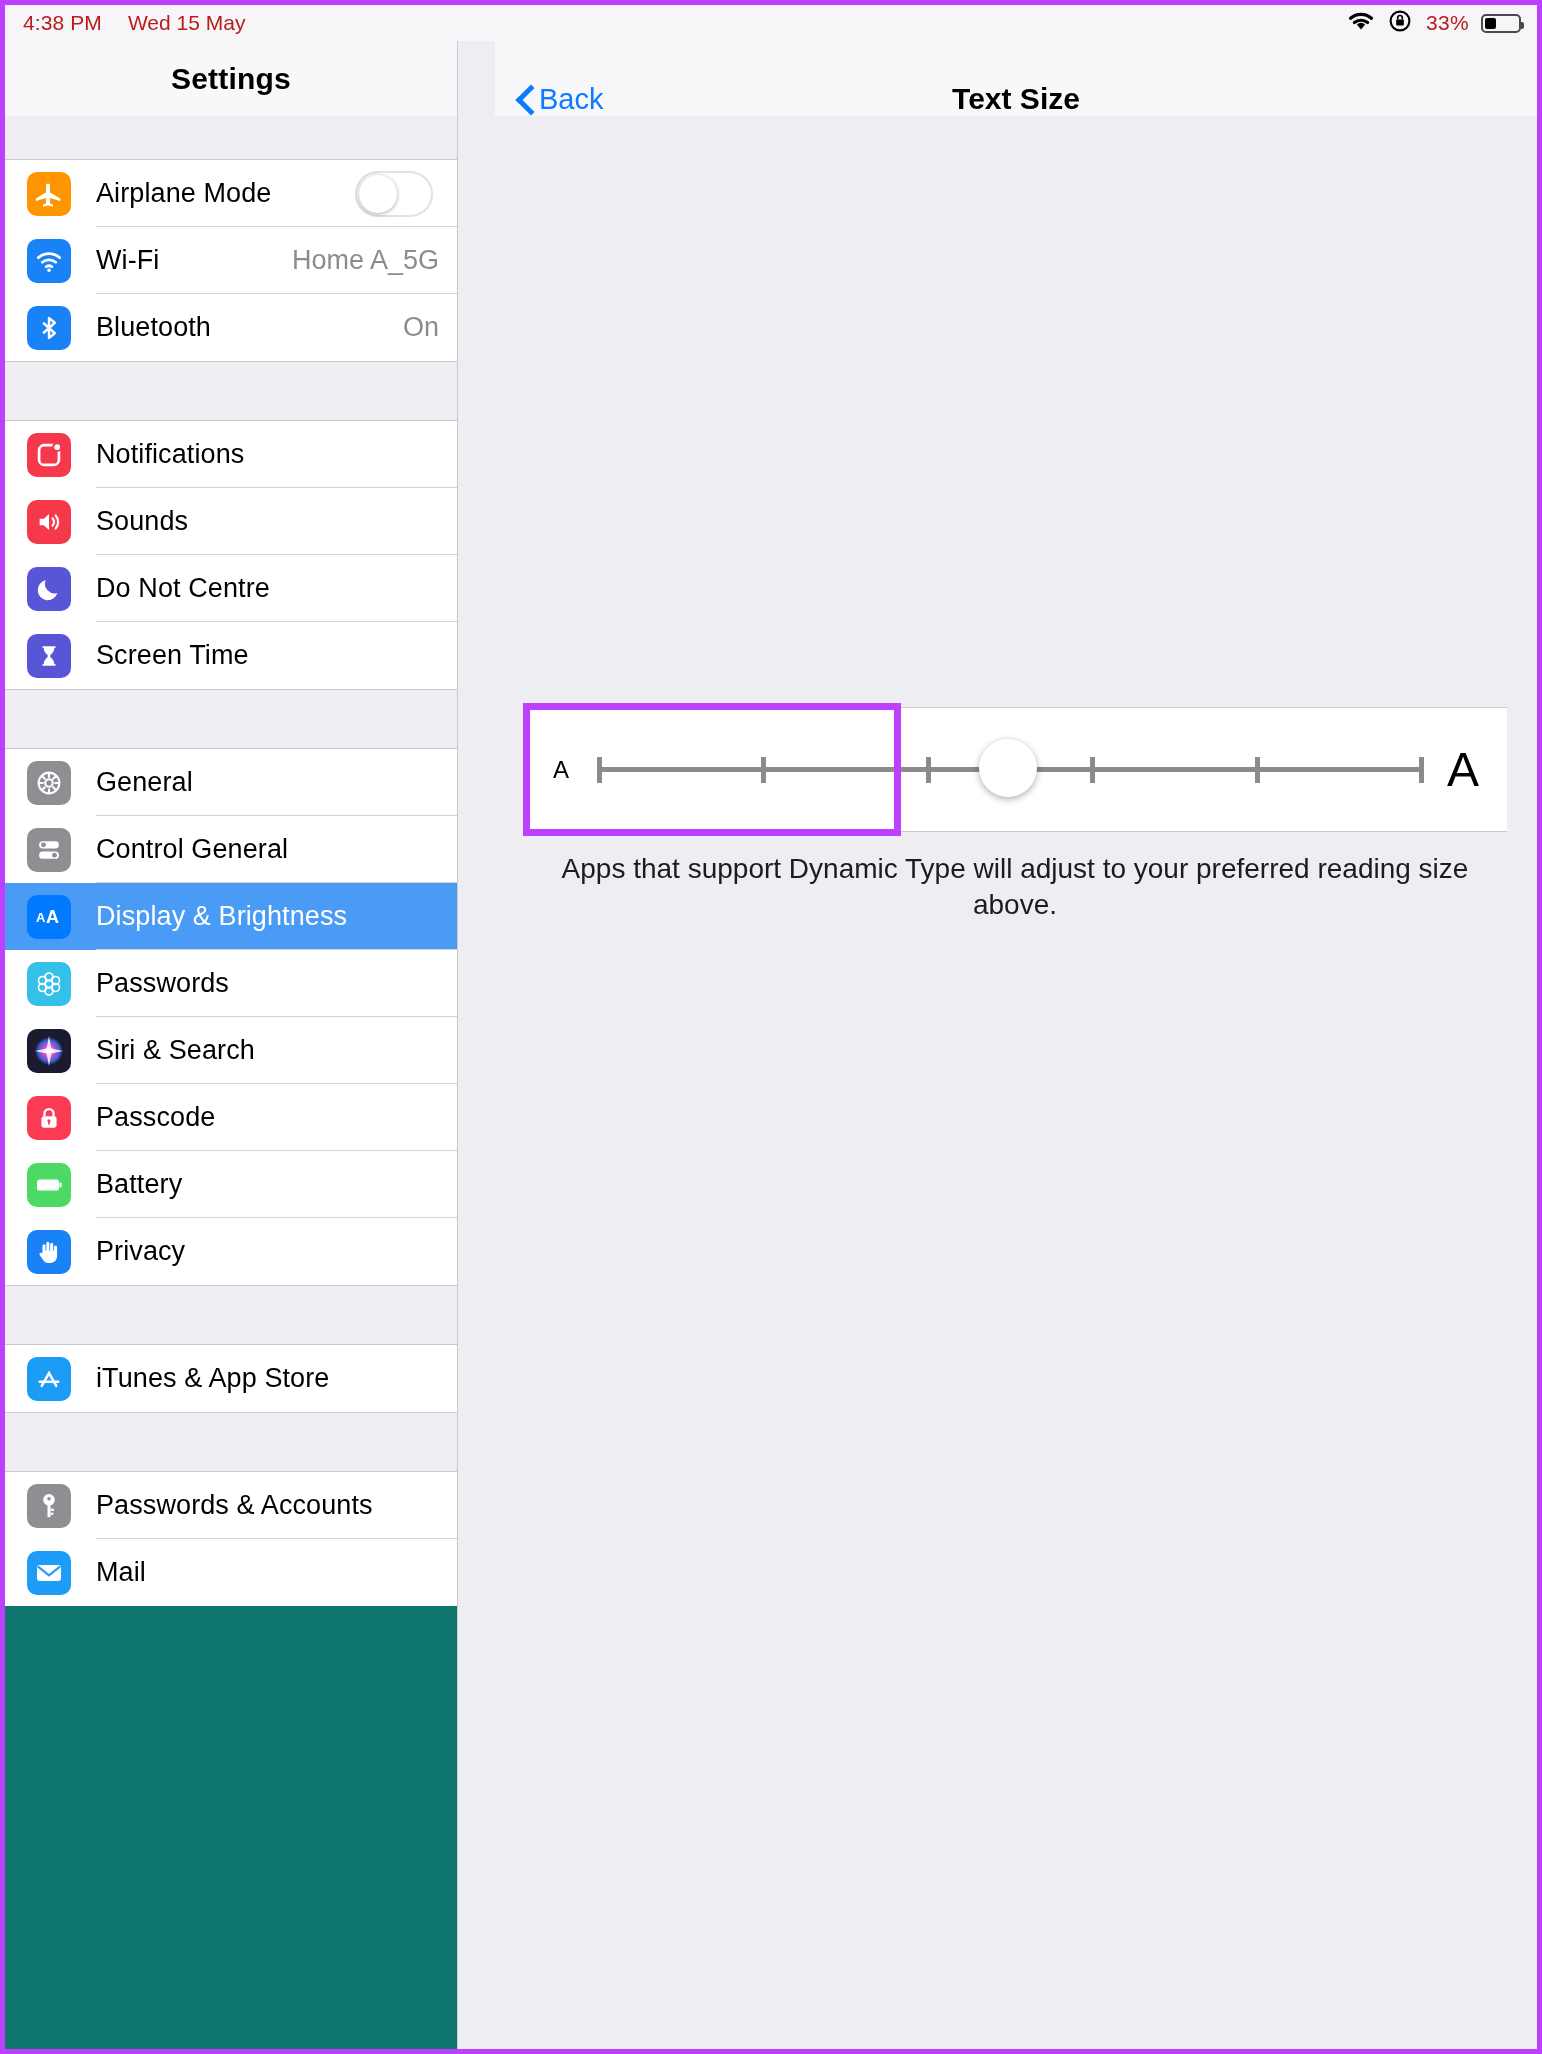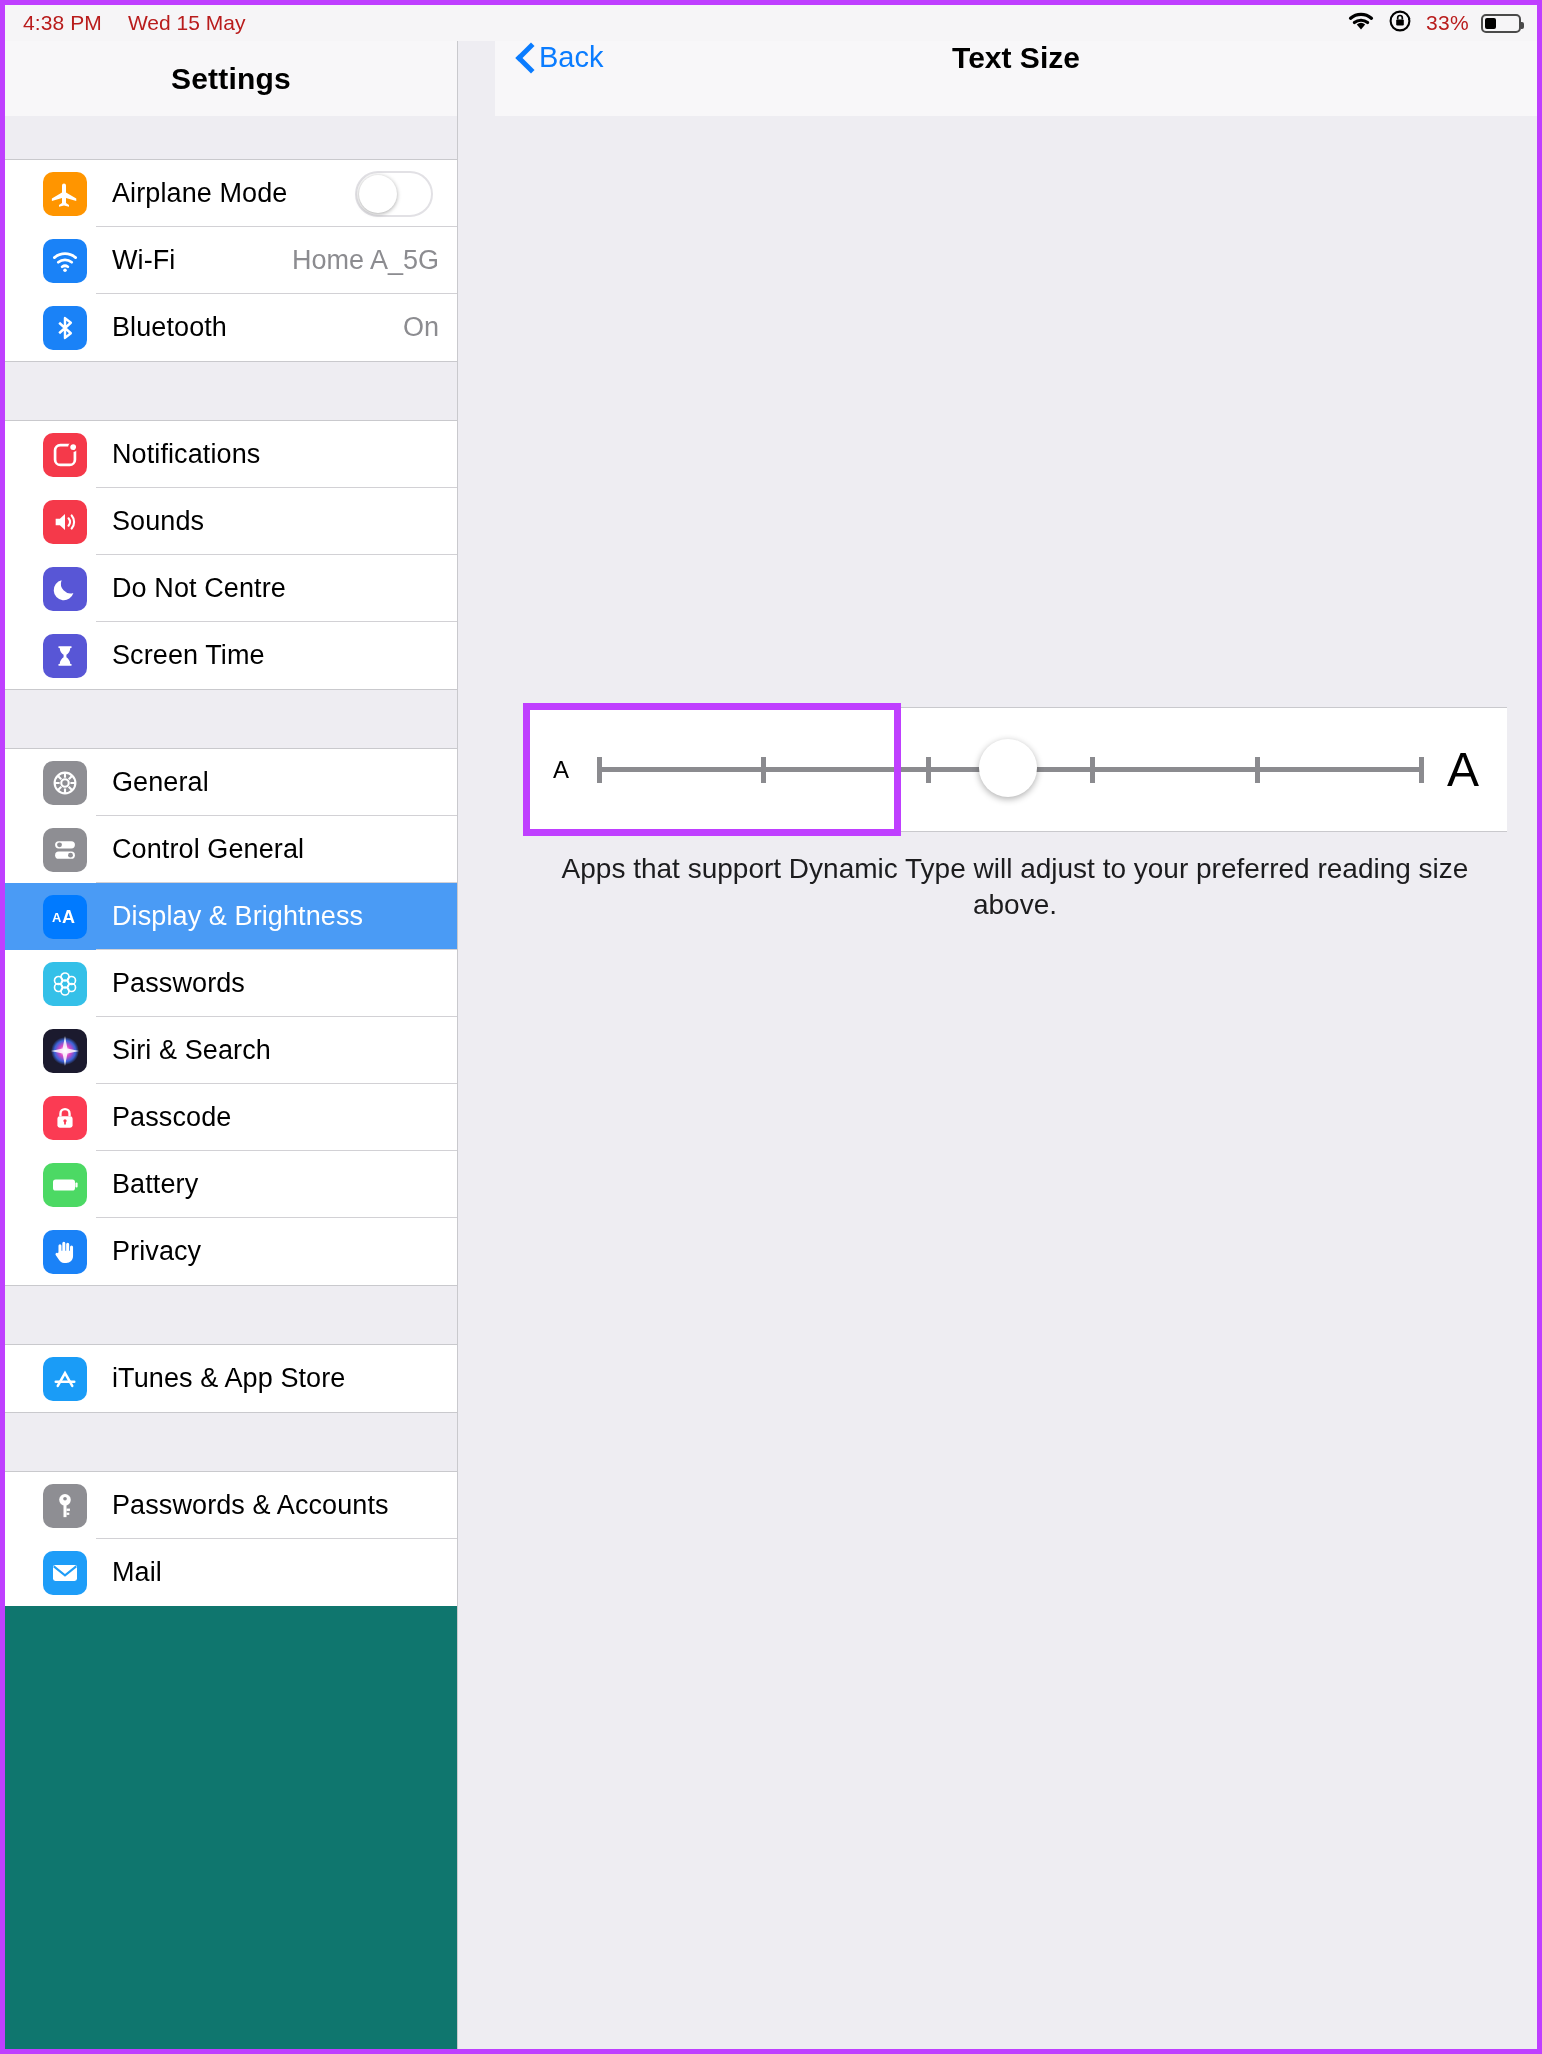--- a/index.html
+++ b/index.html
@@ -53,21 +53,21 @@
     height: 75px; background: #f8f7f9;
     display: flex; align-items: center; justify-content: center;
   }
   .sidebar-title { font-size: 30px; font-weight: 700; color: #000; letter-spacing: .2px; }
 
   .group-gap { height: 60px; background: #eeedf2; border-top: 1px solid #c9c9cd; border-bottom: 1px solid #c9c9cd; }
   .group-gap.first { height: 44px; border-top: none; }
 
   .row {
     position: relative; display: flex; align-items: center;
-    height: 67px; background: #fff; padding-left: 38px;
+    height: 67px; background: #fff; padding-left: 22px;
   }
   .row.selected { background: #4a9bf5; }
   .row .sep {
     position: absolute; left: 91px; right: 0; bottom: 0; height: 1px; background: #d2d1d5;
   }
   .app-icon {
     width: 44px; height: 44px; border-radius: 10px; flex: 0 0 44px;
     display: flex; align-items: center; justify-content: center;
     color: #fff; font-size: 24px; line-height: 1;
   }
@@ -112,21 +112,21 @@
   .ic-passwords { background: #8e8e93; }
   .ic-mail { background: #1e9df8; }
 
   
   .detail {
     position: absolute; left: 490px; top: 36px;
     width: 1042px; height: 2008px; background: #eeedf2;
   }
   .nav {
     height: 75px; background: #f8f7f9;
-    display: flex; align-items: flex-start; position: relative;
+    display: flex; align-items: flex-end; position: relative;
   }
   .back-btn {
     display: flex; align-items: center; gap: 6px;
     margin-left: 22px; color: #0a7cff; font-size: 29px; cursor: pointer;
   }
   .chev {
     width: 16px; height: 28px; position: relative; display: inline-block;
   }
   .chev::before {
     content: ""; position: absolute; left: 3px; top: 3px;

